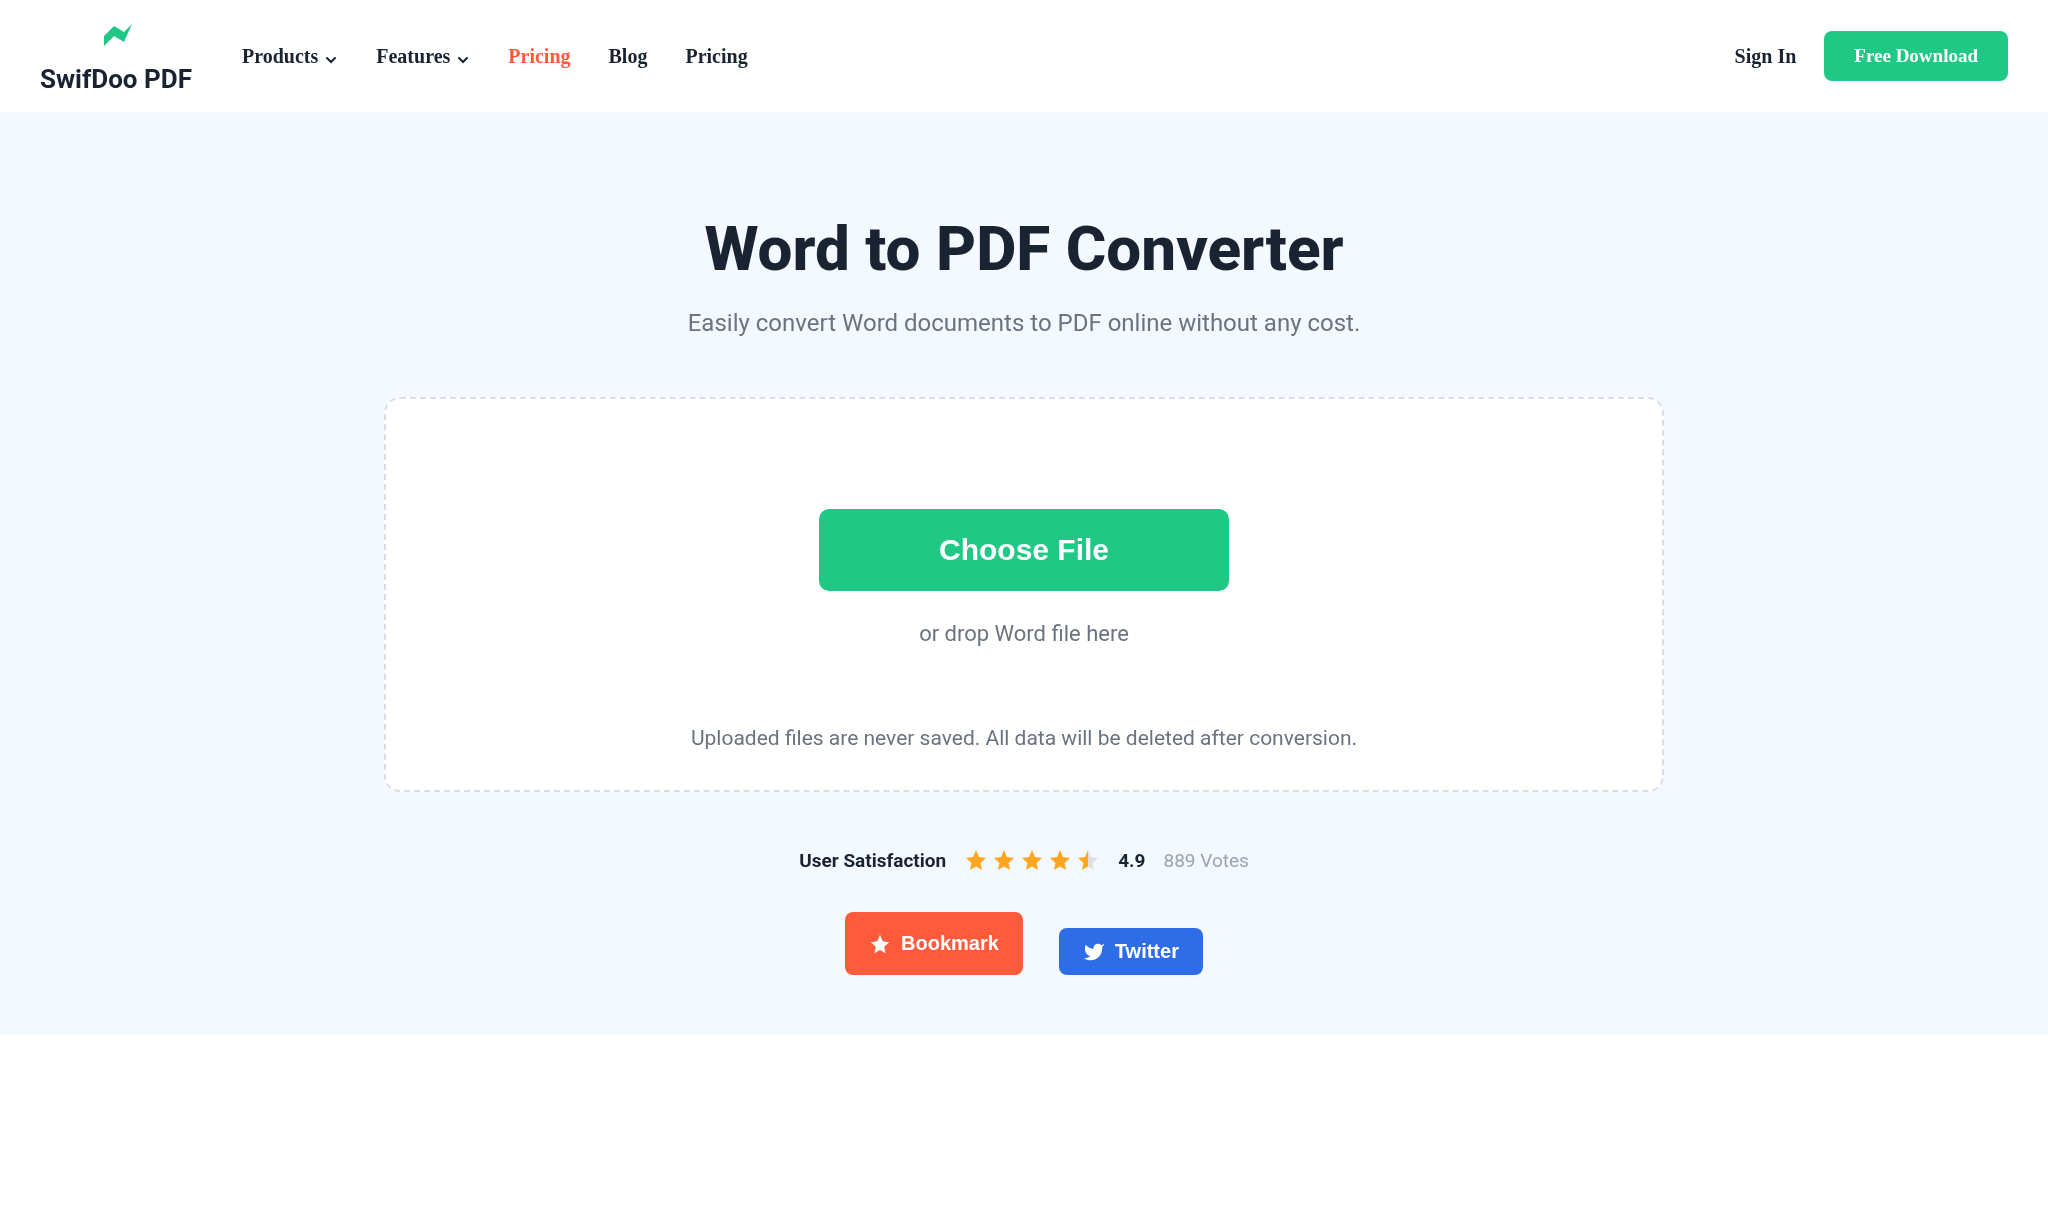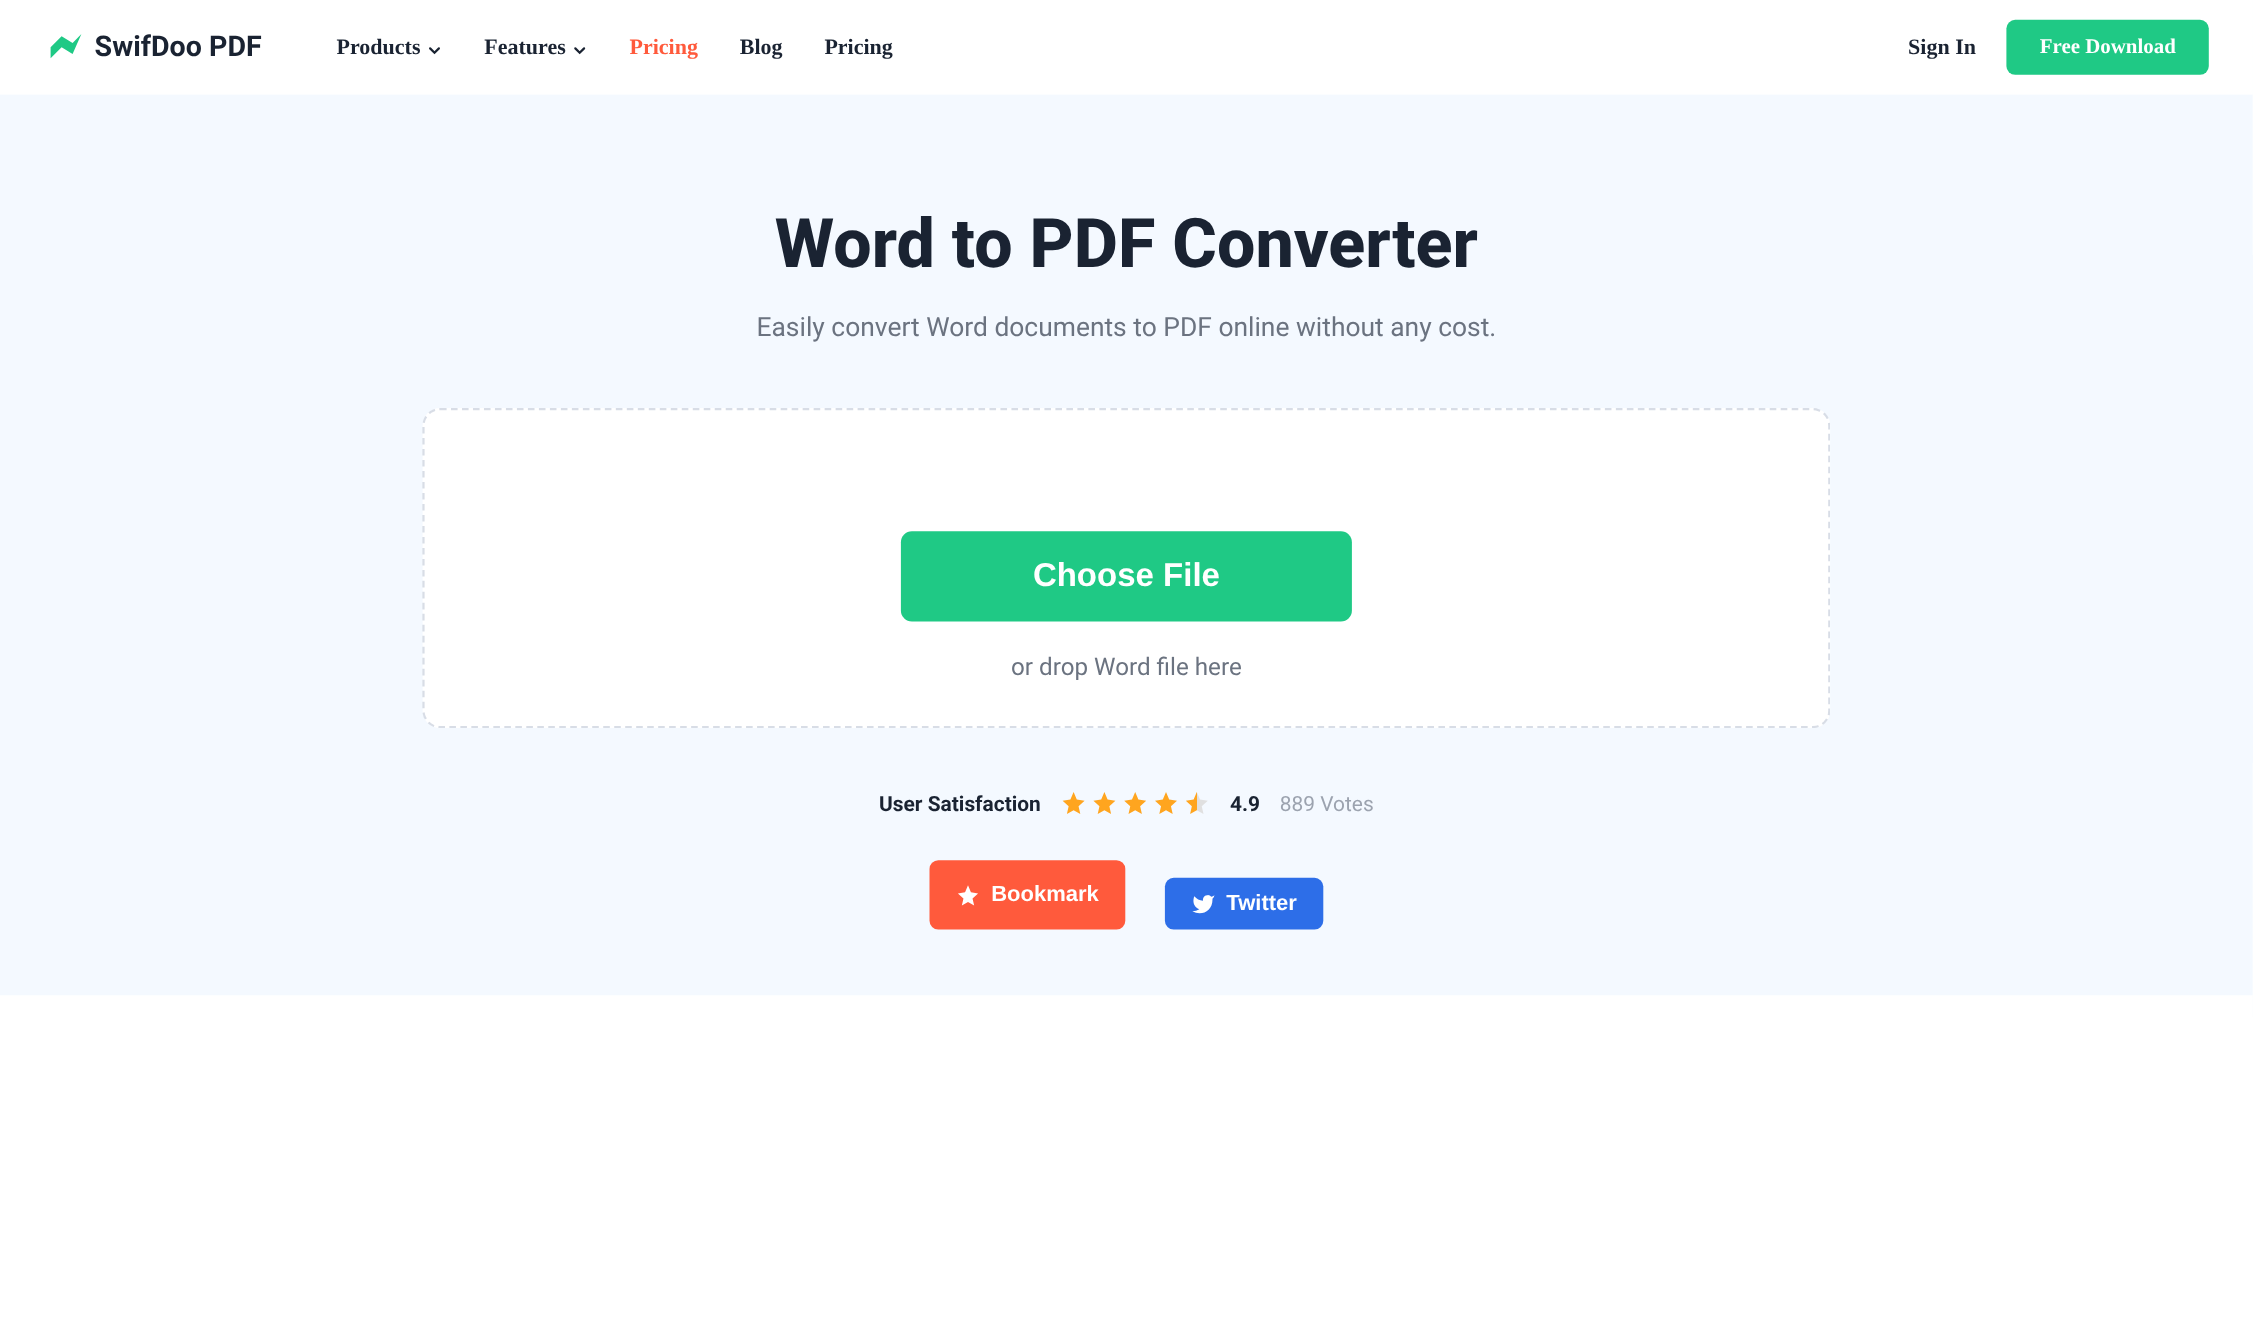--- a/index.html
+++ b/index.html
@@ -12,21 +12,22 @@
   background: #fff;
 }
 
 .logo {
   display: flex;
   align-items: center;
   gap: 10px;
   font-size: 26px;
   font-weight: 700;
   color: #1a2332;
-  margin-right: 68px;
+  margin-right: 50px;
+  flex-direction: column;
 }
 
 .logo-icon {
   width: 36px;
   height: 36px;
 }
 
 .nav {
   display: flex;
   align-items: center;
@@ -240,20 +241,21 @@
   </div>
 </header>
 
 <main class="main">
   <h1 class="page-title">Word to PDF Converter</h1>
   <p class="page-subtitle">Easily convert Word documents to PDF online without any cost.</p>
 
   <div class="upload-card">
     <button class="choose-file-btn">Choose File</button>
     <p class="drop-text">or drop Word file here</p>
+    <p class="privacy-text">Uploaded files are never saved. All data will be deleted after conversion.</p>
   </div>
 
   <div class="satisfaction">
     <span class="satisfaction-label">User Satisfaction</span>
     <div class="stars">
       <span class="star"><svg viewBox="0 0 24 24" fill="#ffa51f">
             <path d="M12 2l2.9 6.9L22 10l-5.5 5 1.6 7L12 18.5 5.9 22l1.6-7L2 10l7.1-1.1L12 2z"></path>
           </svg></span>
       <span class="star"><svg viewBox="0 0 24 24" fill="#ffa51f">
             <path d="M12 2l2.9 6.9L22 10l-5.5 5 1.6 7L12 18.5 5.9 22l1.6-7L2 10l7.1-1.1L12 2z"></path>

